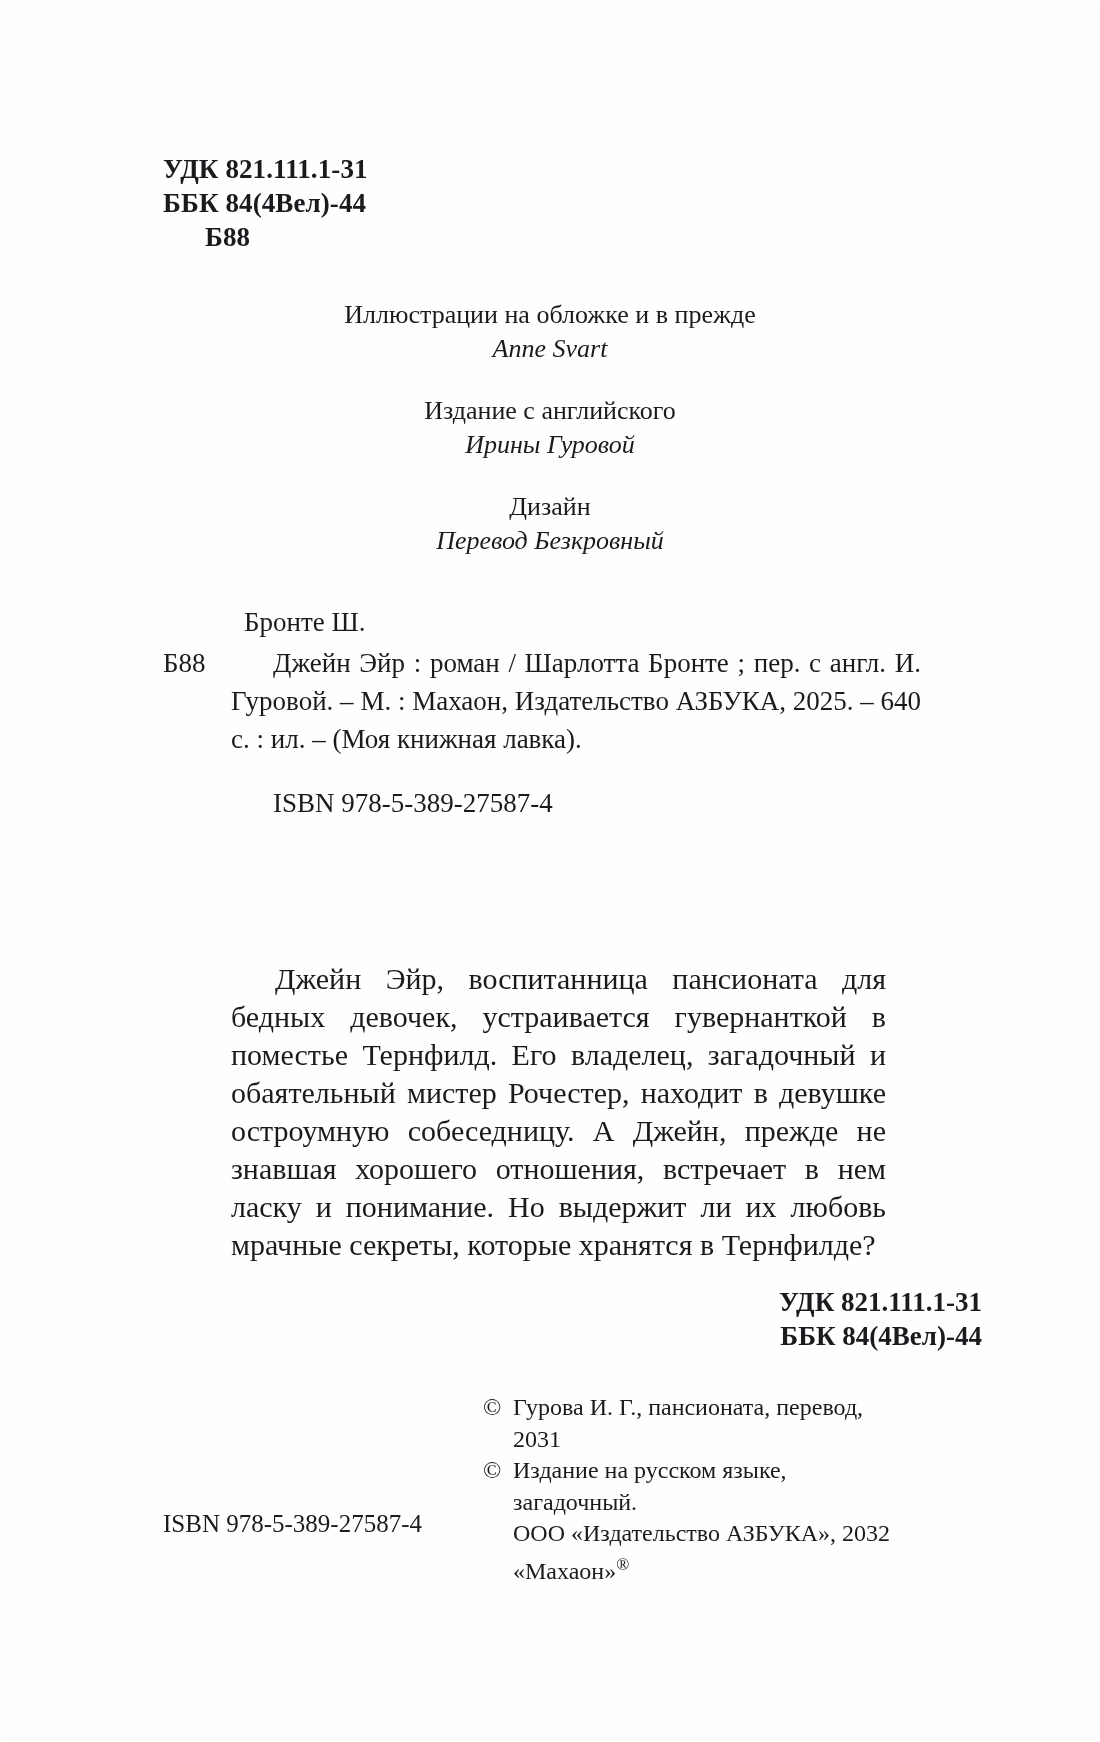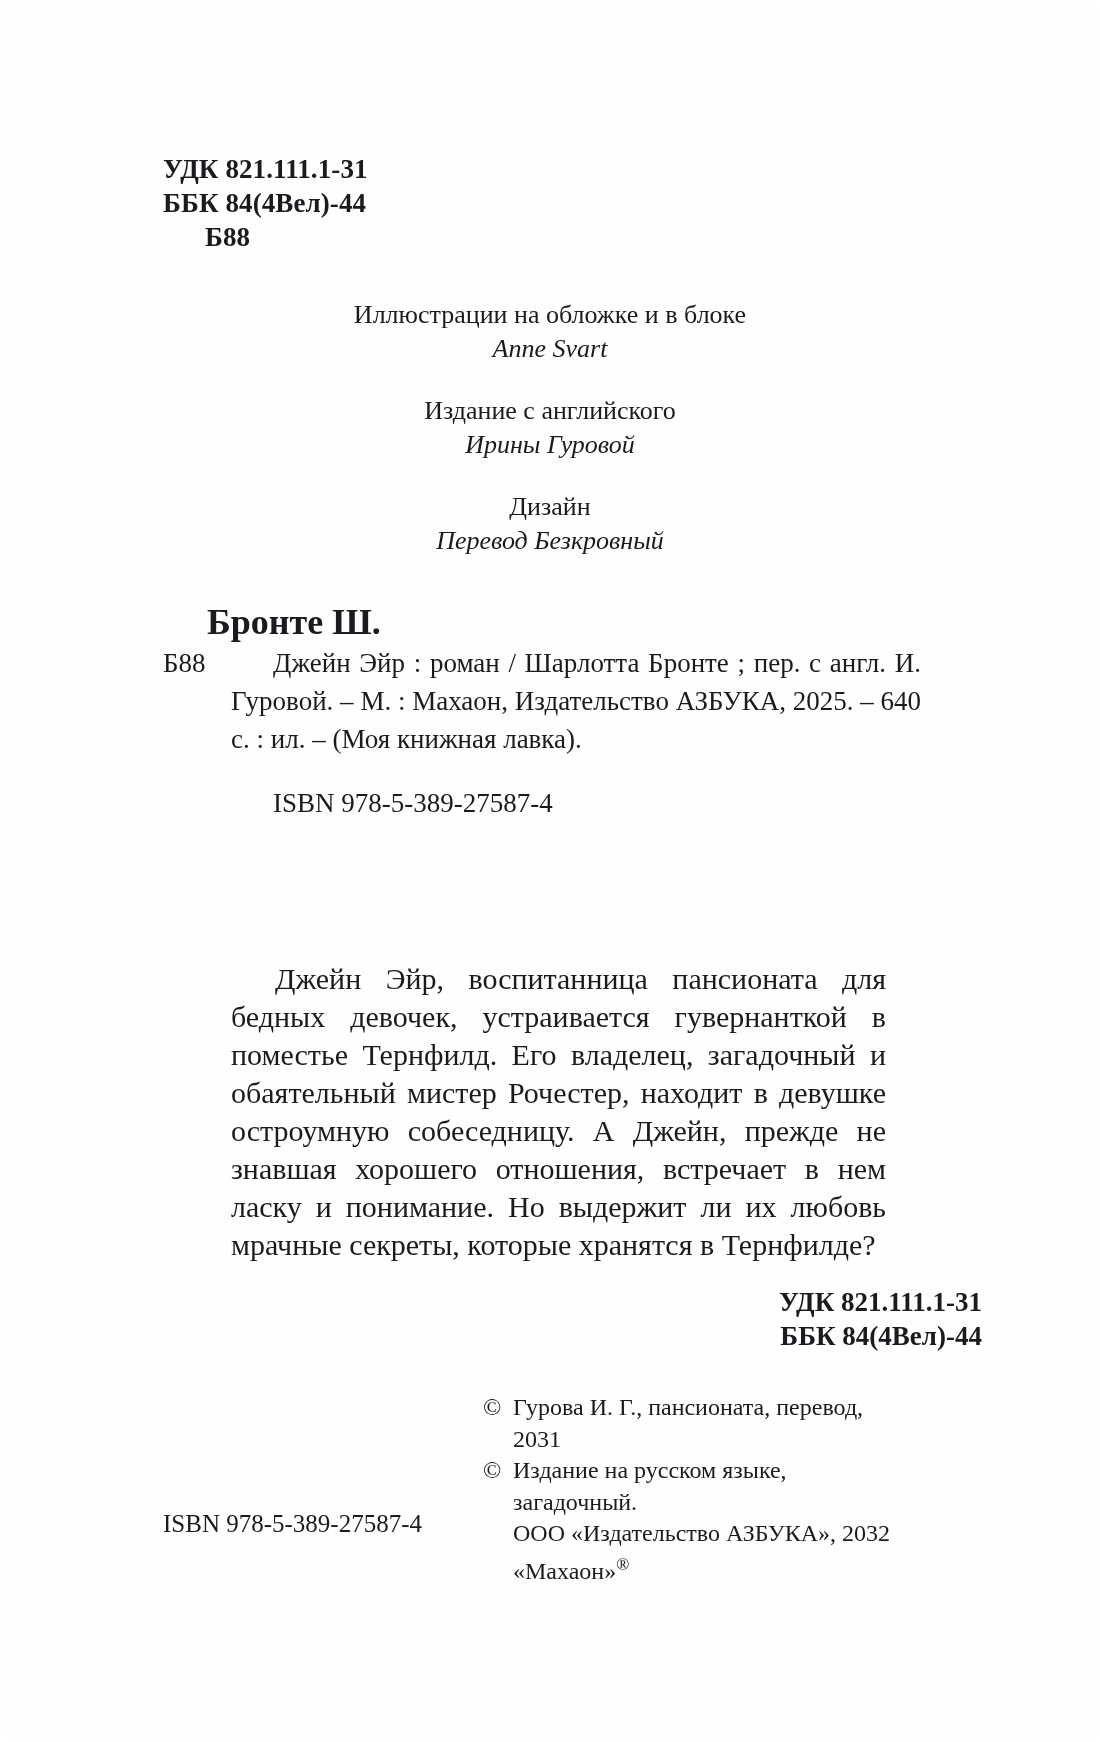--- a/index.html
+++ b/index.html
@@ -63,24 +63,24 @@
   }
 
   
   .biblio {
     position: absolute;
     left: 163px;
     top: 604px;
     width: 760px;
   }
   .biblio-author {
-    font-size: 36px;
+    font-size: 27px;
     line-height: 36px;
-    font-weight: 700;
-    margin-left: 44px;
+    font-weight: 400;
+    margin-left: 81px;
   }
   .biblio-body {
     position: relative;
     margin-top: 4px;
   }
   .biblio-index {
     position: absolute;
     left: 0;
     top: 0;
     font-size: 27px;
@@ -169,21 +169,21 @@
 <div class="page">
 
   <div class="classification-top">
     <div class="line-1">УДК 821.111.1-31</div>
     <div class="line-2">ББК 84(4Вел)-44</div>
     <div class="line-3">Б88</div>
   </div>
 
   <div class="credits">
     <div class="credit-group">
-      <div class="credit-role">Иллюстрации на обложке и в блоке</div>
+      <div class="credit-role">Иллюстрации на обложке и в прежде</div>
       <div class="credit-name">Anne Svart</div>
     </div>
     <div class="credit-group">
       <div class="credit-role">Издание с английского</div>
       <div class="credit-name">Ирины Гуровой</div>
     </div>
     <div class="credit-group">
       <div class="credit-role">Дизайн</div>
       <div class="credit-name">Перевод Безкровный</div>
     </div>

